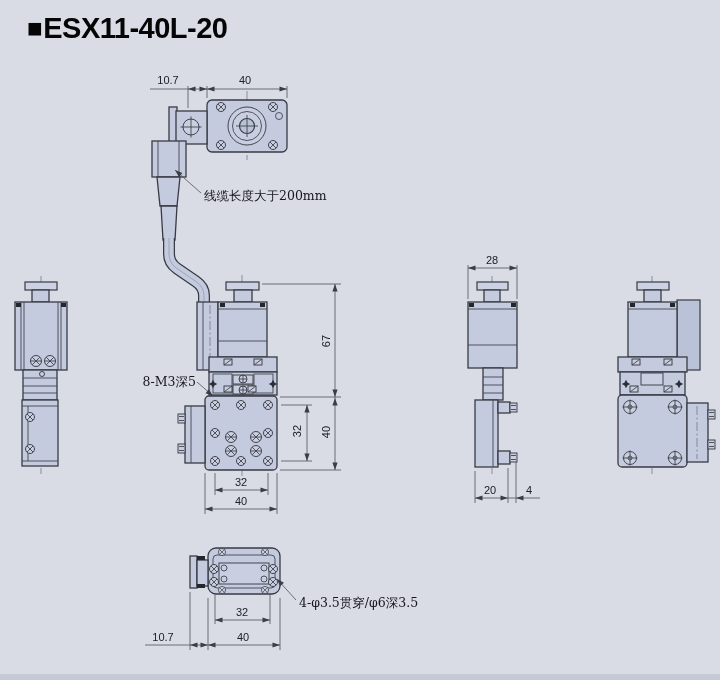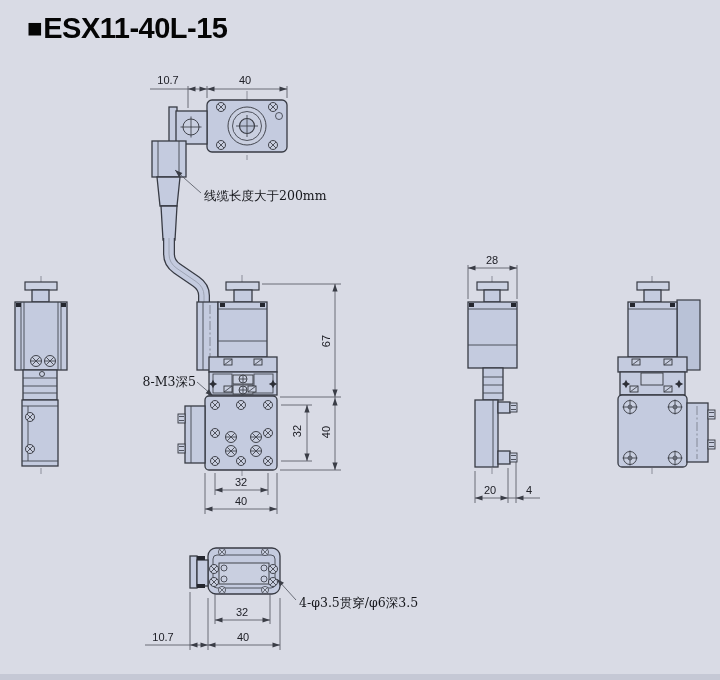--- a/index.html
+++ b/index.html
@@ -26,21 +26,21 @@
   .cl  {fill:none;stroke:#6a6e7a;stroke-width:0.7;stroke-dasharray:9 2.5 2 2.5;}
   .dk  {fill:#24262e;stroke:none;}
   text.dim{font:11px "Liberation Sans",sans-serif;fill:#202128;}
   text.note{font:12.5px "DejaVu Serif","Liberation Serif",serif;fill:#16171c;}
 </style>
 </head>
 <body>
 
 <div class="titlebar">
   <span class="marker">■</span>
-  <span>ESX11-40L-15</span>
+  <span>ESX11-40L-20</span>
 </div>
 
 <svg width="720" height="674" viewBox="0 0 720 674">
   <defs>
     <path id="arT" d="M0,0L-7.5,-2.6L-7.5,2.6Z" fill="#3a3d46"></path>
     <g id="scrX">
         <circle r="4.5" class="scr"></circle>
         <path d="M-3,-3L3,3M-3,3L3,-3" class="ol2"></path>
       </g>
     <g id="scrXL">

